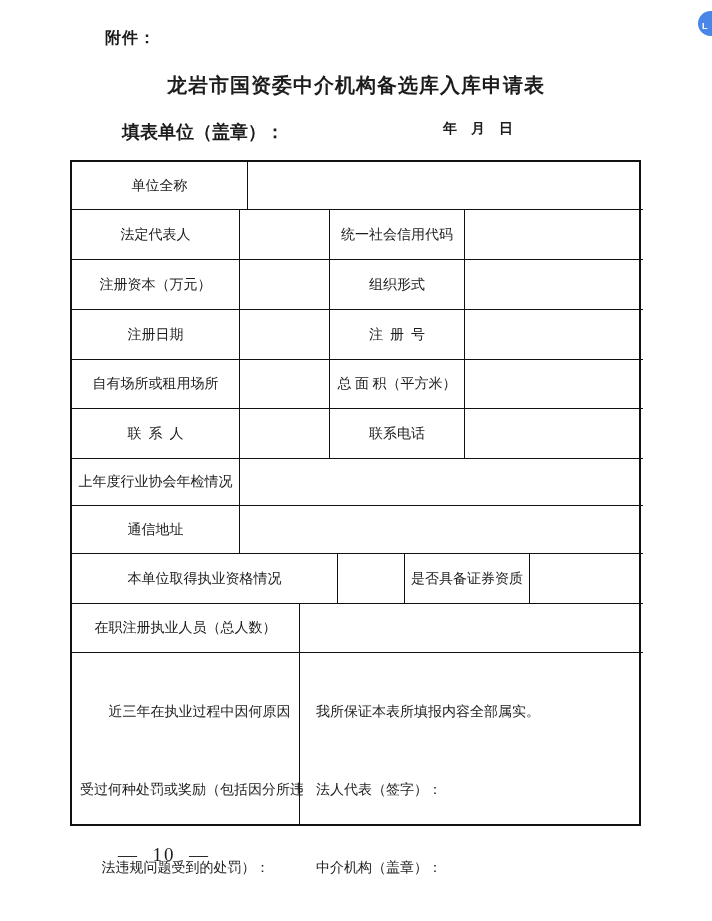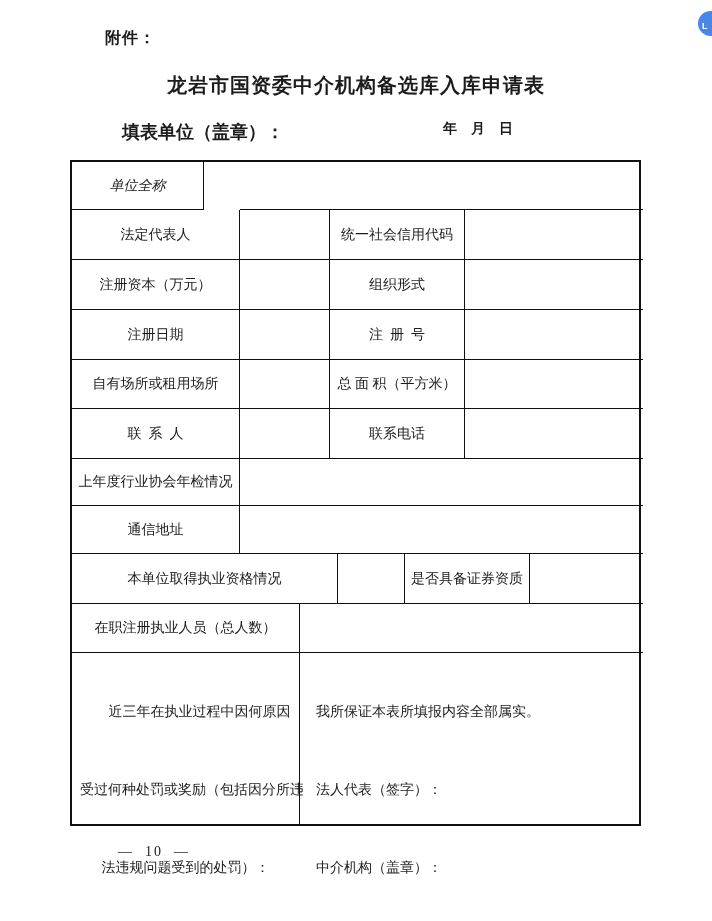--- a/index.html
+++ b/index.html
@@ -33,21 +33,21 @@
   .penalty-cell{
     display:block;text-align:left;padding:4px 8px 0 8px;
   }
   .penalty-cell .pline{line-height:46px;white-space:pre;text-align:center;}
   .penalty-cell .indent{text-indent:2em;}
   .decl-cell{
     display:block;text-align:left;padding:4px 8px 0 16px;
   }
   .decl-cell .dline{line-height:46px;white-space:pre;}
   .page-number{
-    left:118px;top:844px;font-size:14px;letter-spacing:2px;white-space:pre;
+    left:118px;top:844px;font-size:19px;letter-spacing:2px;white-space:pre;
   }
   .floating-badge{
     left:698px;top:11px;width:25px;height:25px;border-radius:50%;
     background:#4a86e8;cursor:pointer;
   }
   .floating-badge .glyph{
     position:absolute;left:4px;bottom:5px;color:#ffffff;
     font-size:9px;font-weight:bold;font-family:"Liberation Sans",sans-serif;
   }
 </style>
@@ -56,21 +56,21 @@
 
 <div class="abs attachment">附件：</div>
 
 <div class="abs doc-title">龙岩市国资委中介机构备选库入库申请表</div>
 
 <div class="abs fill-unit">填表单位（盖章）：</div>
 <div class="abs header-date">年    月    日</div>
 
 <div class="abs form-table">
 
-  <div class="cell br bb" style="left:0;top:0;width:132px;height:48px;font-style:italic;">单位全称</div>
+  <div class="cell br bb" style="left:0;top:0;width:176px;height:48px;">单位全称</div>
   <div class="cell bb" style="left:168px;top:0;width:403px;height:48px;"></div>
 
   <div class="cell br bb" style="left:0;top:48px;width:168px;height:50px;">法定代表人</div>
   <div class="cell br bb" style="left:168px;top:48px;width:90px;height:50px;"></div>
   <div class="cell br bb" style="left:258px;top:48px;width:135px;height:50px;">统一社会信用代码</div>
   <div class="cell bb" style="left:393px;top:48px;width:178px;height:50px;"></div>
 
   <div class="cell br bb" style="left:0;top:98px;width:168px;height:50px;">注册资本（万元）</div>
   <div class="cell br bb" style="left:168px;top:98px;width:90px;height:50px;"></div>
   <div class="cell br bb" style="left:258px;top:98px;width:135px;height:50px;">组织形式</div>

